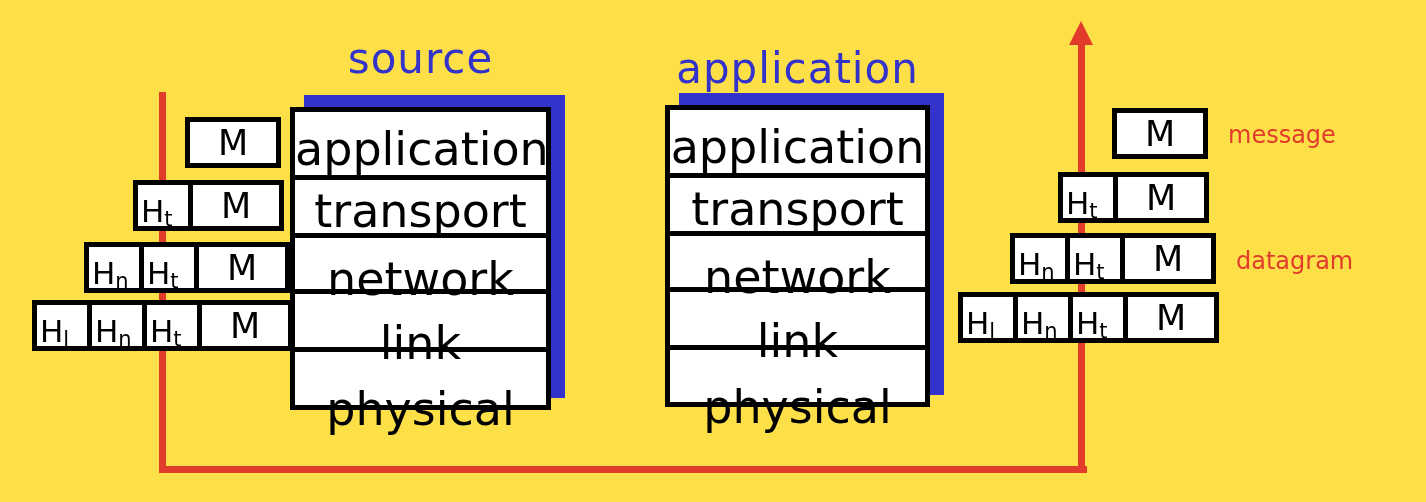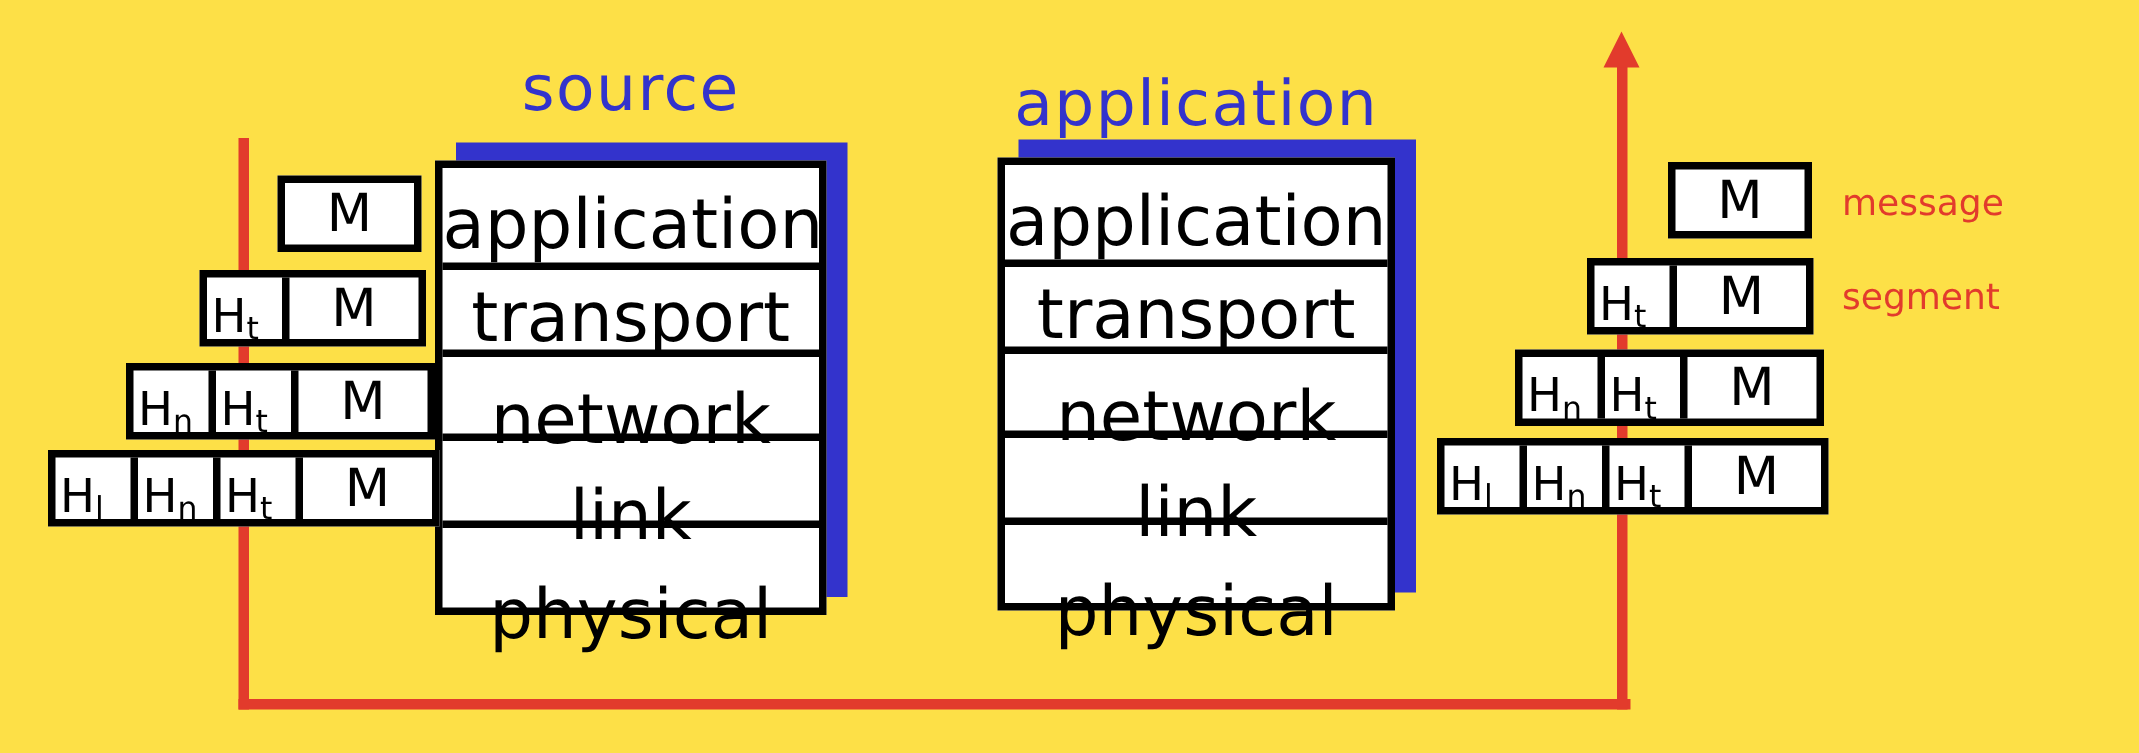--- a/index.html
+++ b/index.html
@@ -170,15 +170,15 @@
     <div class="cell hcell">
         <span class="hb">H</span>
         <span class="hs">t</span>
       </div>
     <div class="cell m">
         <span>M</span>
       </div>
   </div>
 
   <div class="pdu" style="left:1228px;top:123px">message</div>
-  <div class="pdu" style="left:1228px;top:186px">segment</div>
+  <div class="pdu" style="left:1236px;top:249px">datagram</div>
 
 </div>
 
 </body></html>

